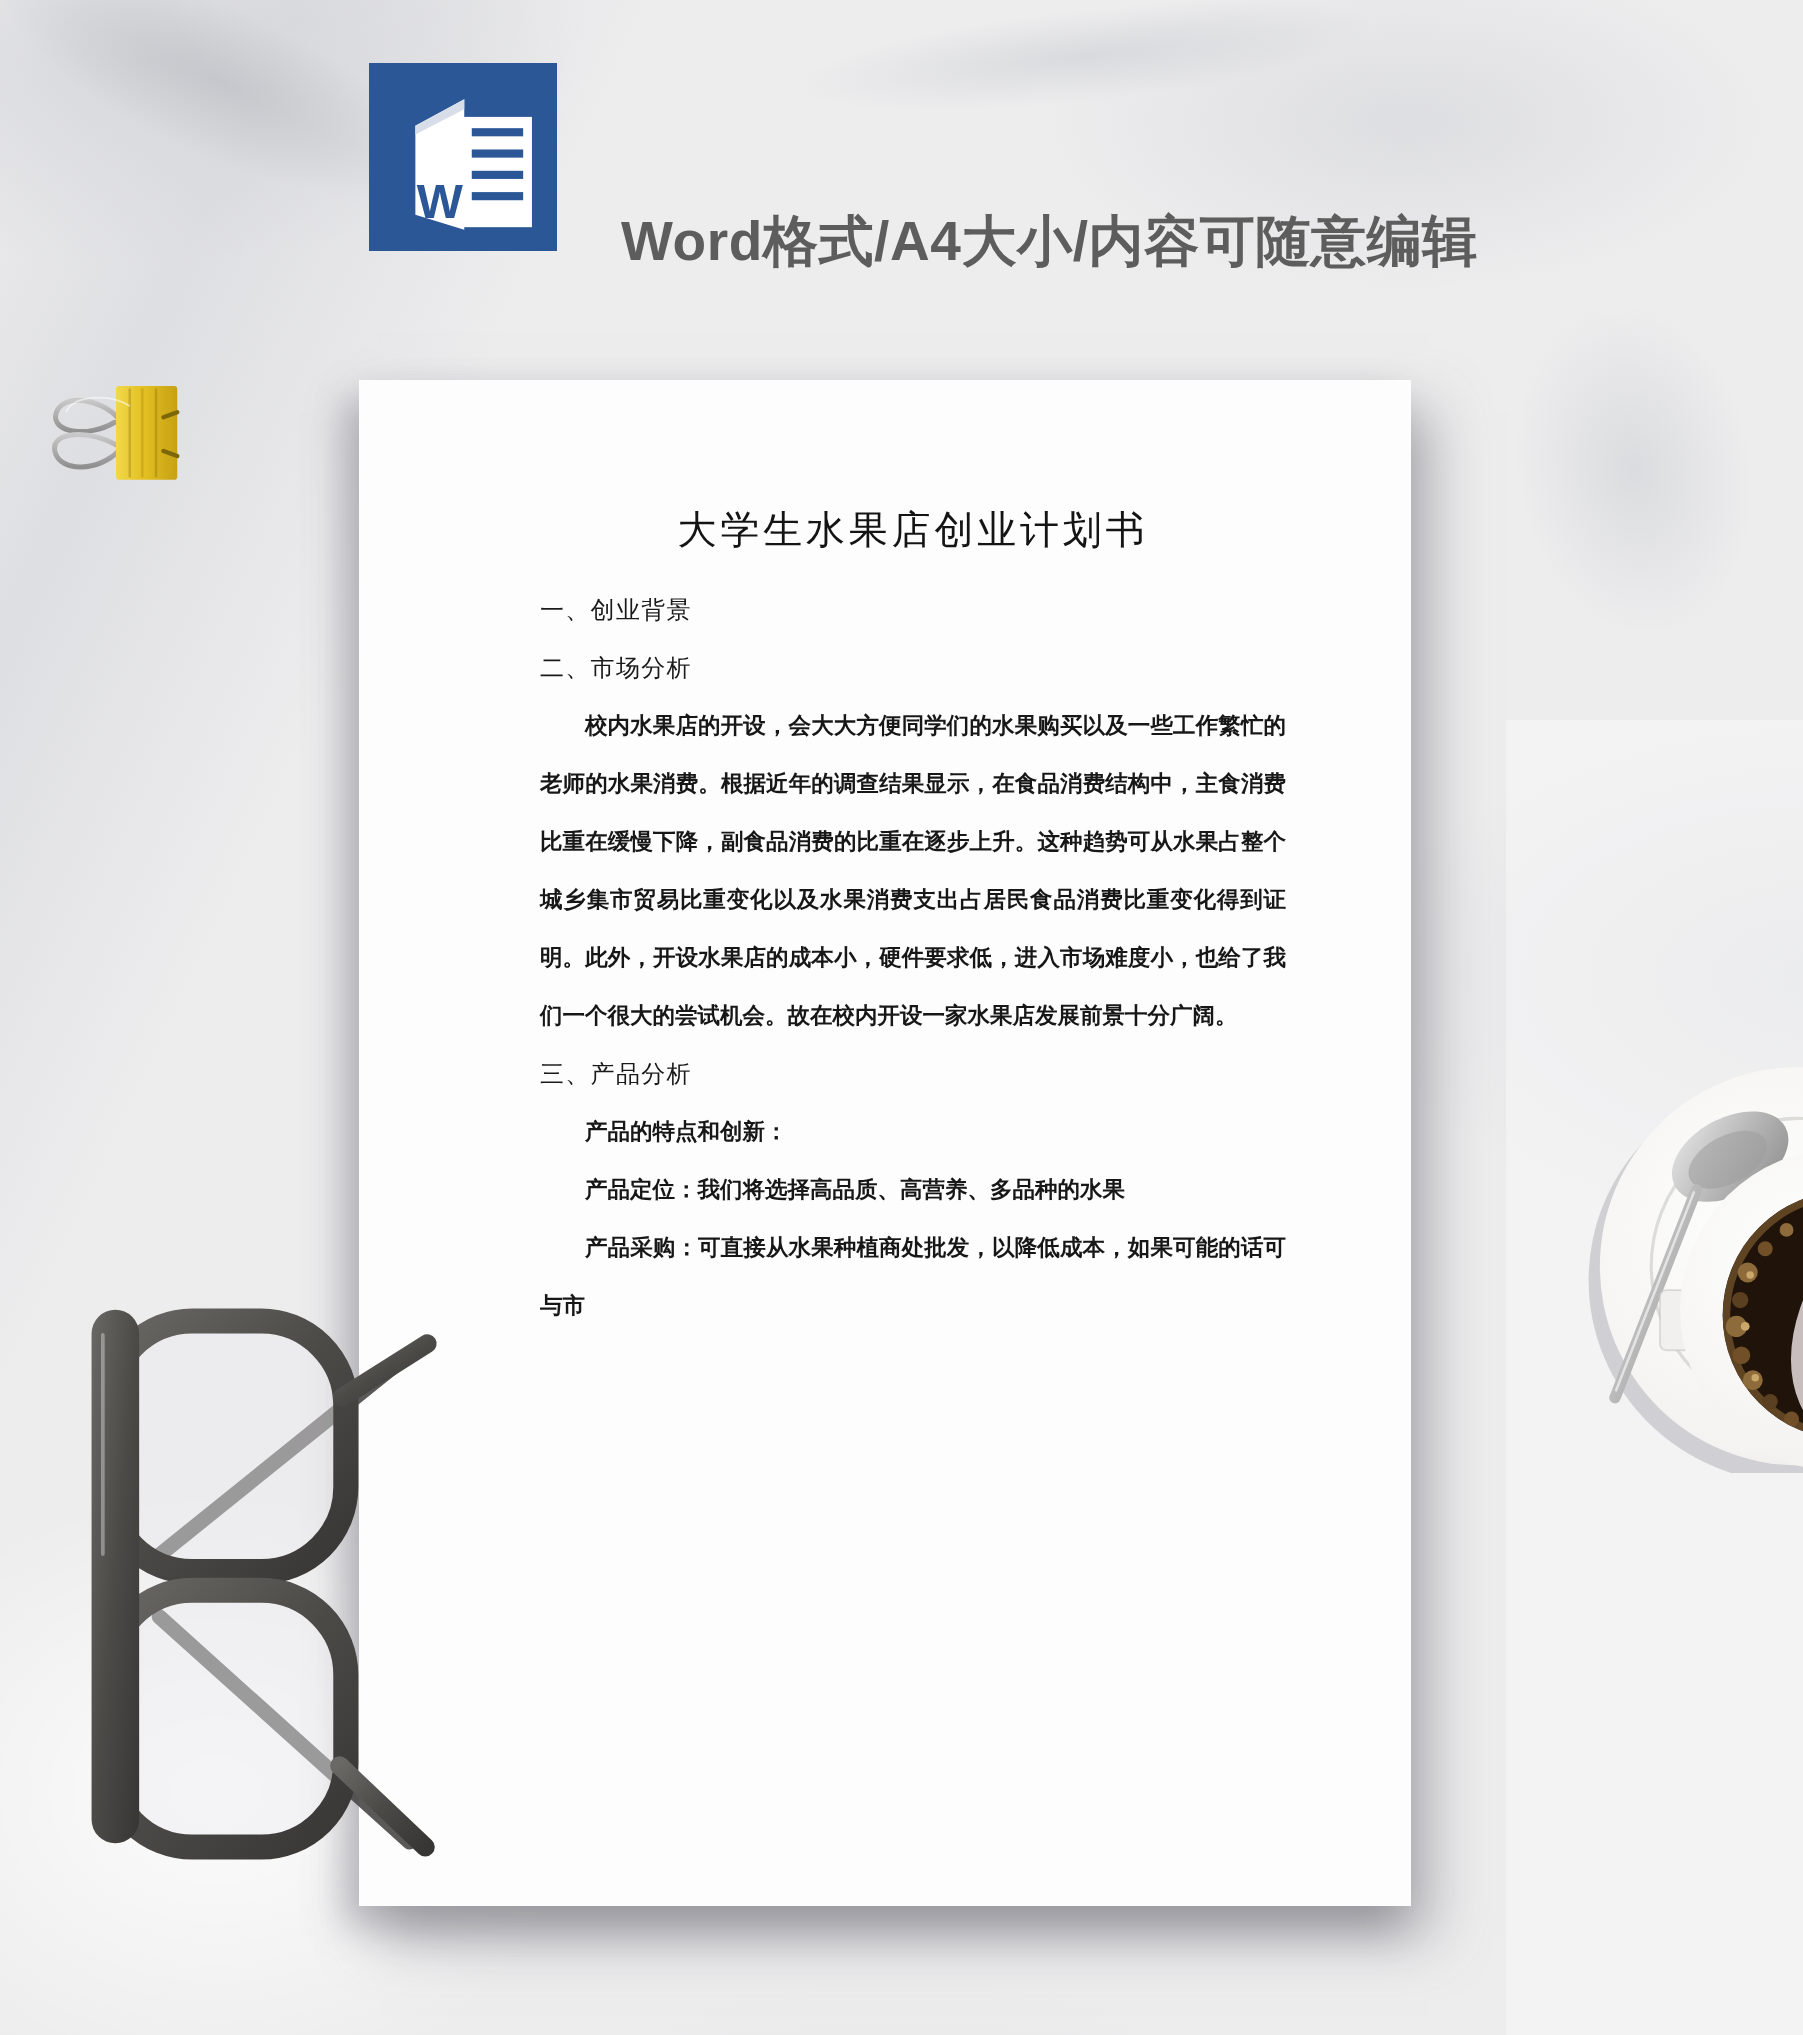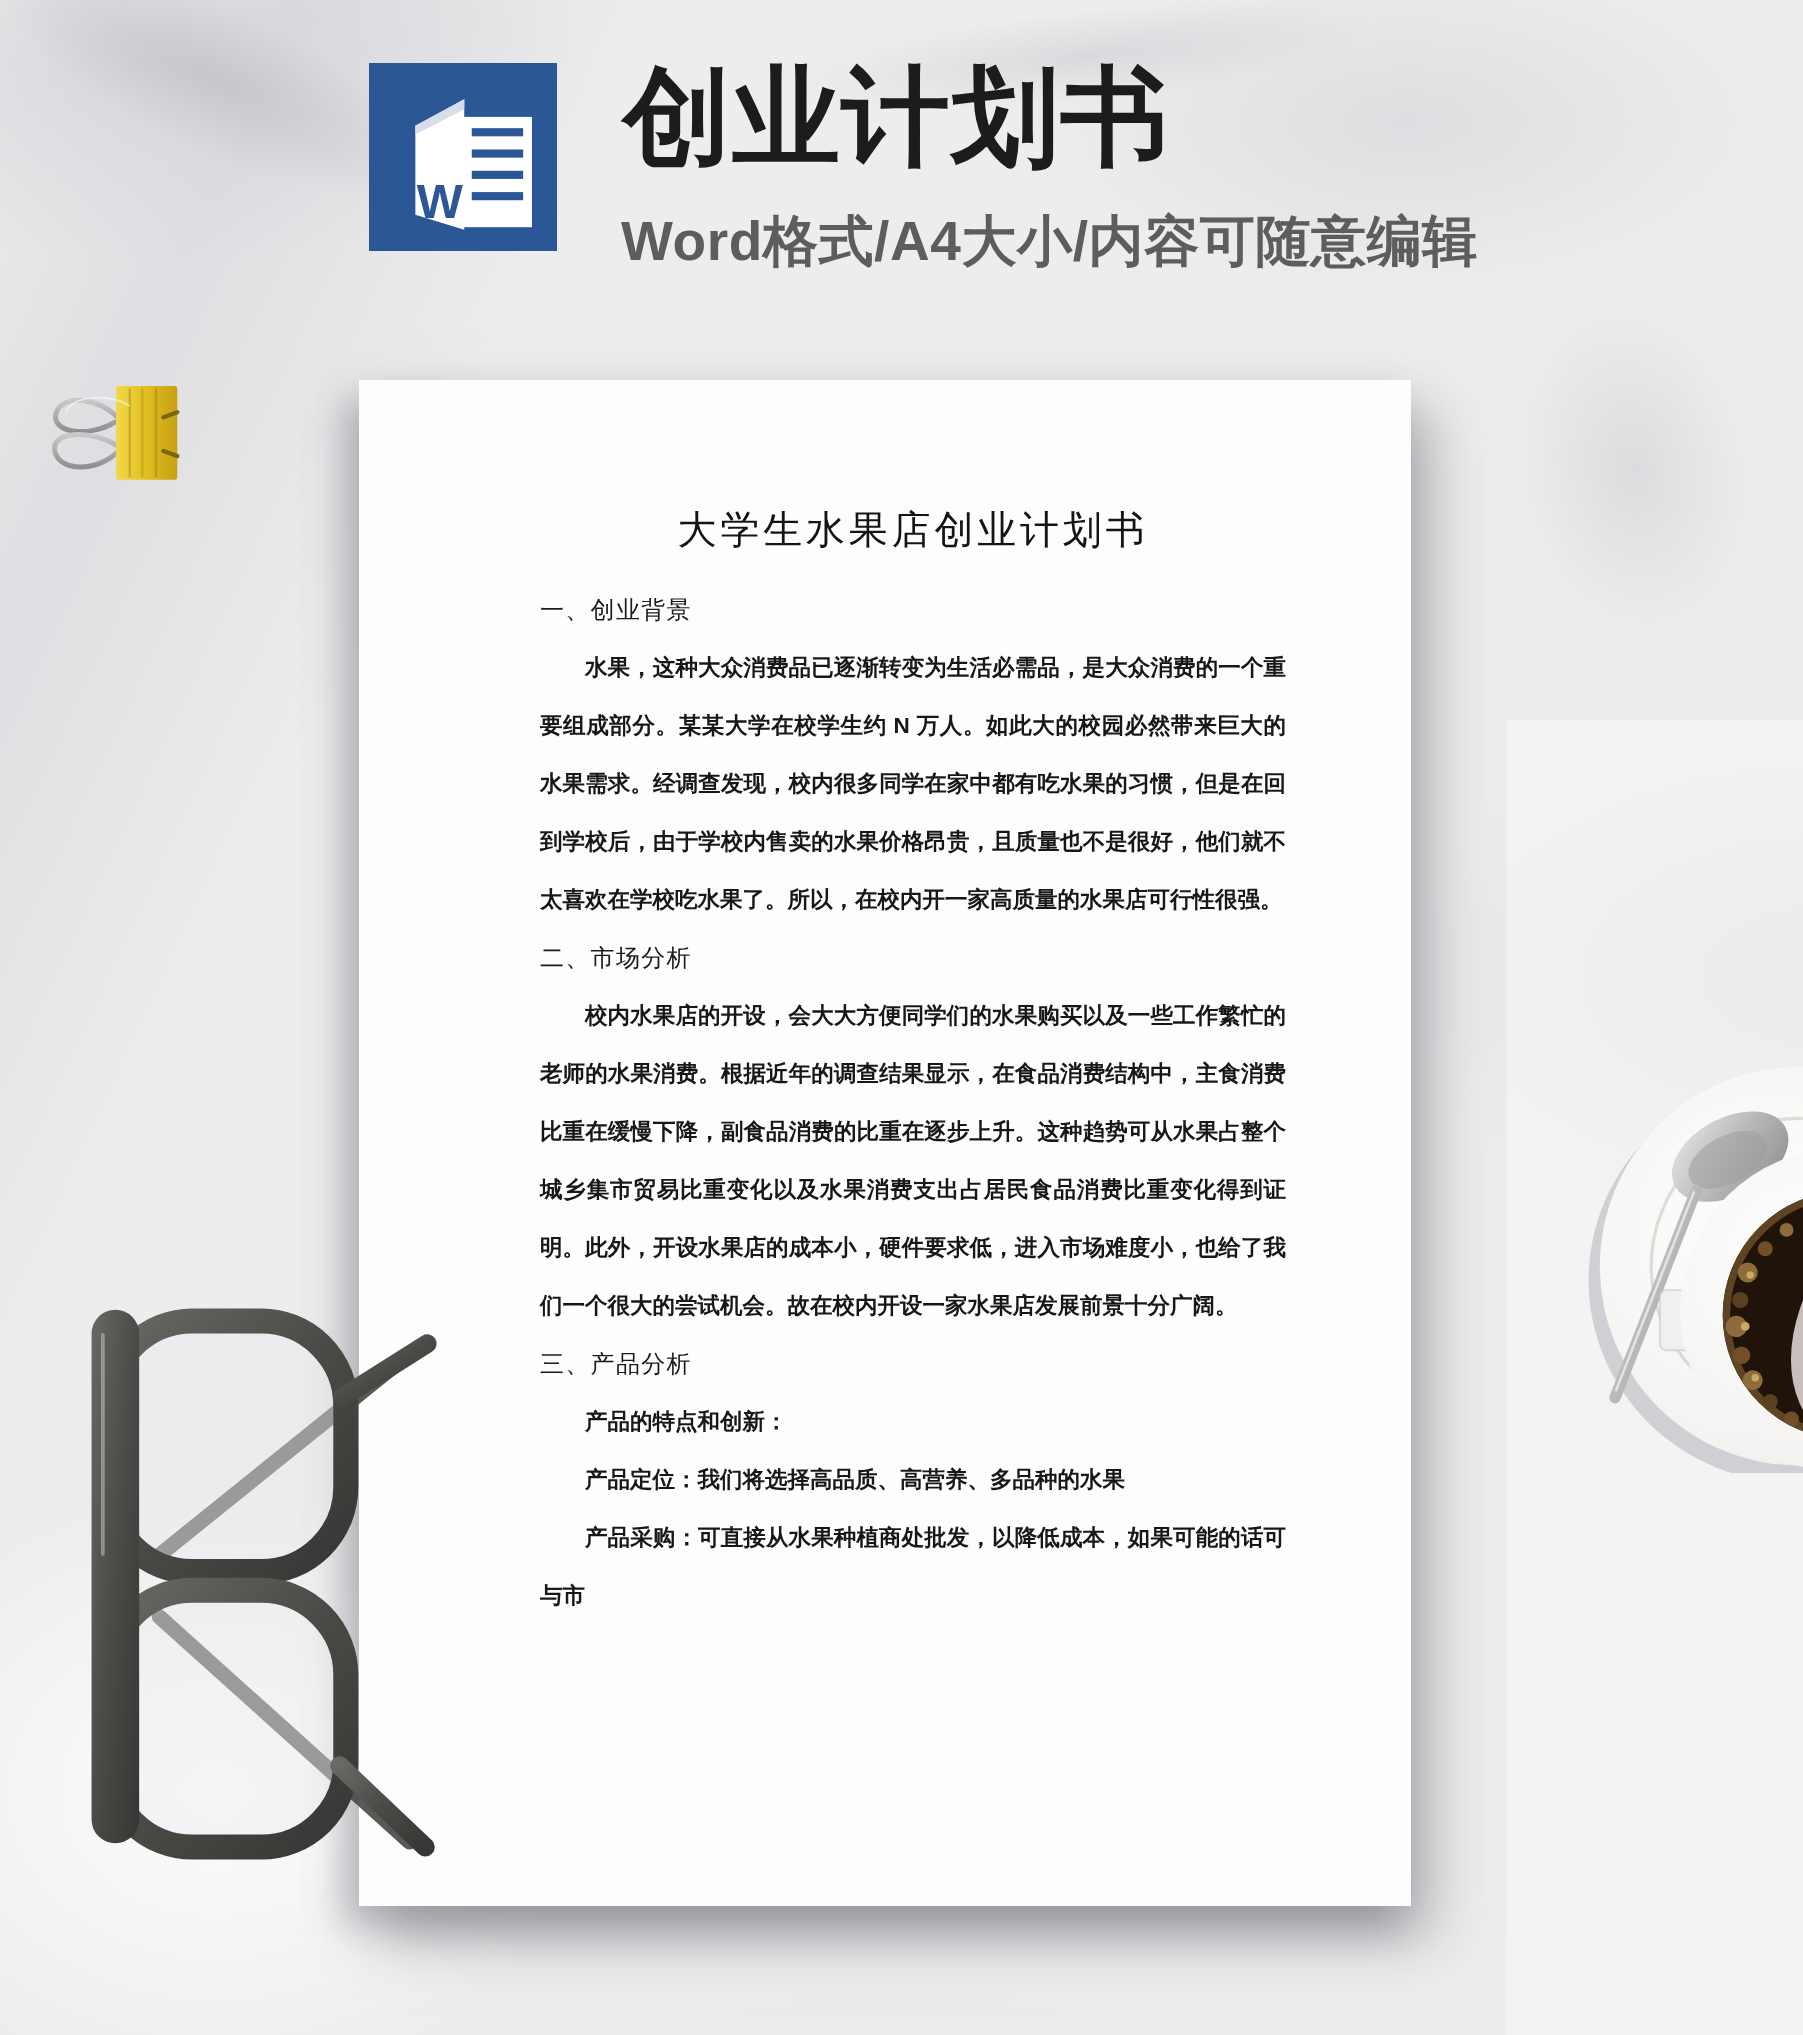--- a/index.html
+++ b/index.html
@@ -61,21 +61,20 @@
       <rect x="150" y="86" width="110" height="176" fill="#ffffff"></rect>
       <rect x="164" y="104" width="82" height="13" fill="#2b5797"></rect>
       <rect x="164" y="138" width="82" height="13" fill="#2b5797"></rect>
       <rect x="164" y="172" width="82" height="13" fill="#2b5797"></rect>
       <rect x="164" y="206" width="82" height="13" fill="#2b5797"></rect>
       <polygon points="74,100 152,58 152,266 74,242" fill="#ffffff"></polygon>
       <polygon points="74,100 152,58 152,74 74,114" fill="#d7dde9"></polygon>
       <text x="113" y="248" text-anchor="middle" font-family="Liberation Sans, sans-serif" font-size="78" font-weight="bold" fill="#2b5797">W</text>
     </svg>
   </div>
-  <div class="main-title">创业计划书</div>
   <div class="sub-title">Word格式/A4大小/内容可随意编辑</div>
 
   <div class="binder-clip">
     <svg viewBox="0 0 240 168" width="150" height="105" aria-hidden="true">
       <defs>
         <linearGradient id="gYellow" x1="0" y1="0" x2="1" y2="0">
           <stop offset="0" stop-color="#f2d84a"></stop>
           <stop offset="0.45" stop-color="#e3c023"></stop>
           <stop offset="1" stop-color="#c7a113"></stop>
         </linearGradient>
@@ -94,21 +93,20 @@
       <line x1="204" y1="112" x2="226" y2="120" stroke="#7c660a" stroke-width="7" stroke-linecap="round"></line>
       <path d="M150,40 C118,20 60,22 48,50" fill="none" stroke="rgba(255,255,255,.55)" stroke-width="2.5"></path>
     </svg>
   </div>
 
   <div class="paper">
     <div class="paper-inner">
       <h1 class="doc-title">大学生水果店创业计划书</h1>
 
       <h2 class="sec-heading">一、创业背景</h2>
-      <p class="para">水果，这种大众消费品已逐渐转变为生活必需品，是大众消费的一个重要组成部分。某某大学在校学生约 N 万人。如此大的校园必然带来巨大的水果需求。经调查发现，校内很多同学在家中都有吃水果的习惯，但是在回到学校后，由于学校内售卖的水果价格昂贵，且质量也不是很好，他们就不太喜欢在学校吃水果了。所以，在校内开一家高质量的水果店可行性很强。</p>
 
       <h2 class="sec-heading">二、市场分析</h2>
       <p class="para">校内水果店的开设，会大大方便同学们的水果购买以及一些工作繁忙的老师的水果消费。根据近年的调查结果显示，在食品消费结构中，主食消费比重在缓慢下降，副食品消费的比重在逐步上升。这种趋势可从水果占整个城乡集市贸易比重变化以及水果消费支出占居民食品消费比重变化得到证明。此外，开设水果店的成本小，硬件要求低，进入市场难度小，也给了我们一个很大的尝试机会。故在校内开设一家水果店发展前景十分广阔。</p>
 
       <h2 class="sec-heading">三、产品分析</h2>
       <p class="para">产品的特点和创新：</p>
       <p class="para">产品定位：我们将选择高品质、高营养、多品种的水果</p>
       <p class="para">产品采购：可直接从水果种植商处批发，以降低成本，如果可能的话可与市</p>
     </div>
   </div>

